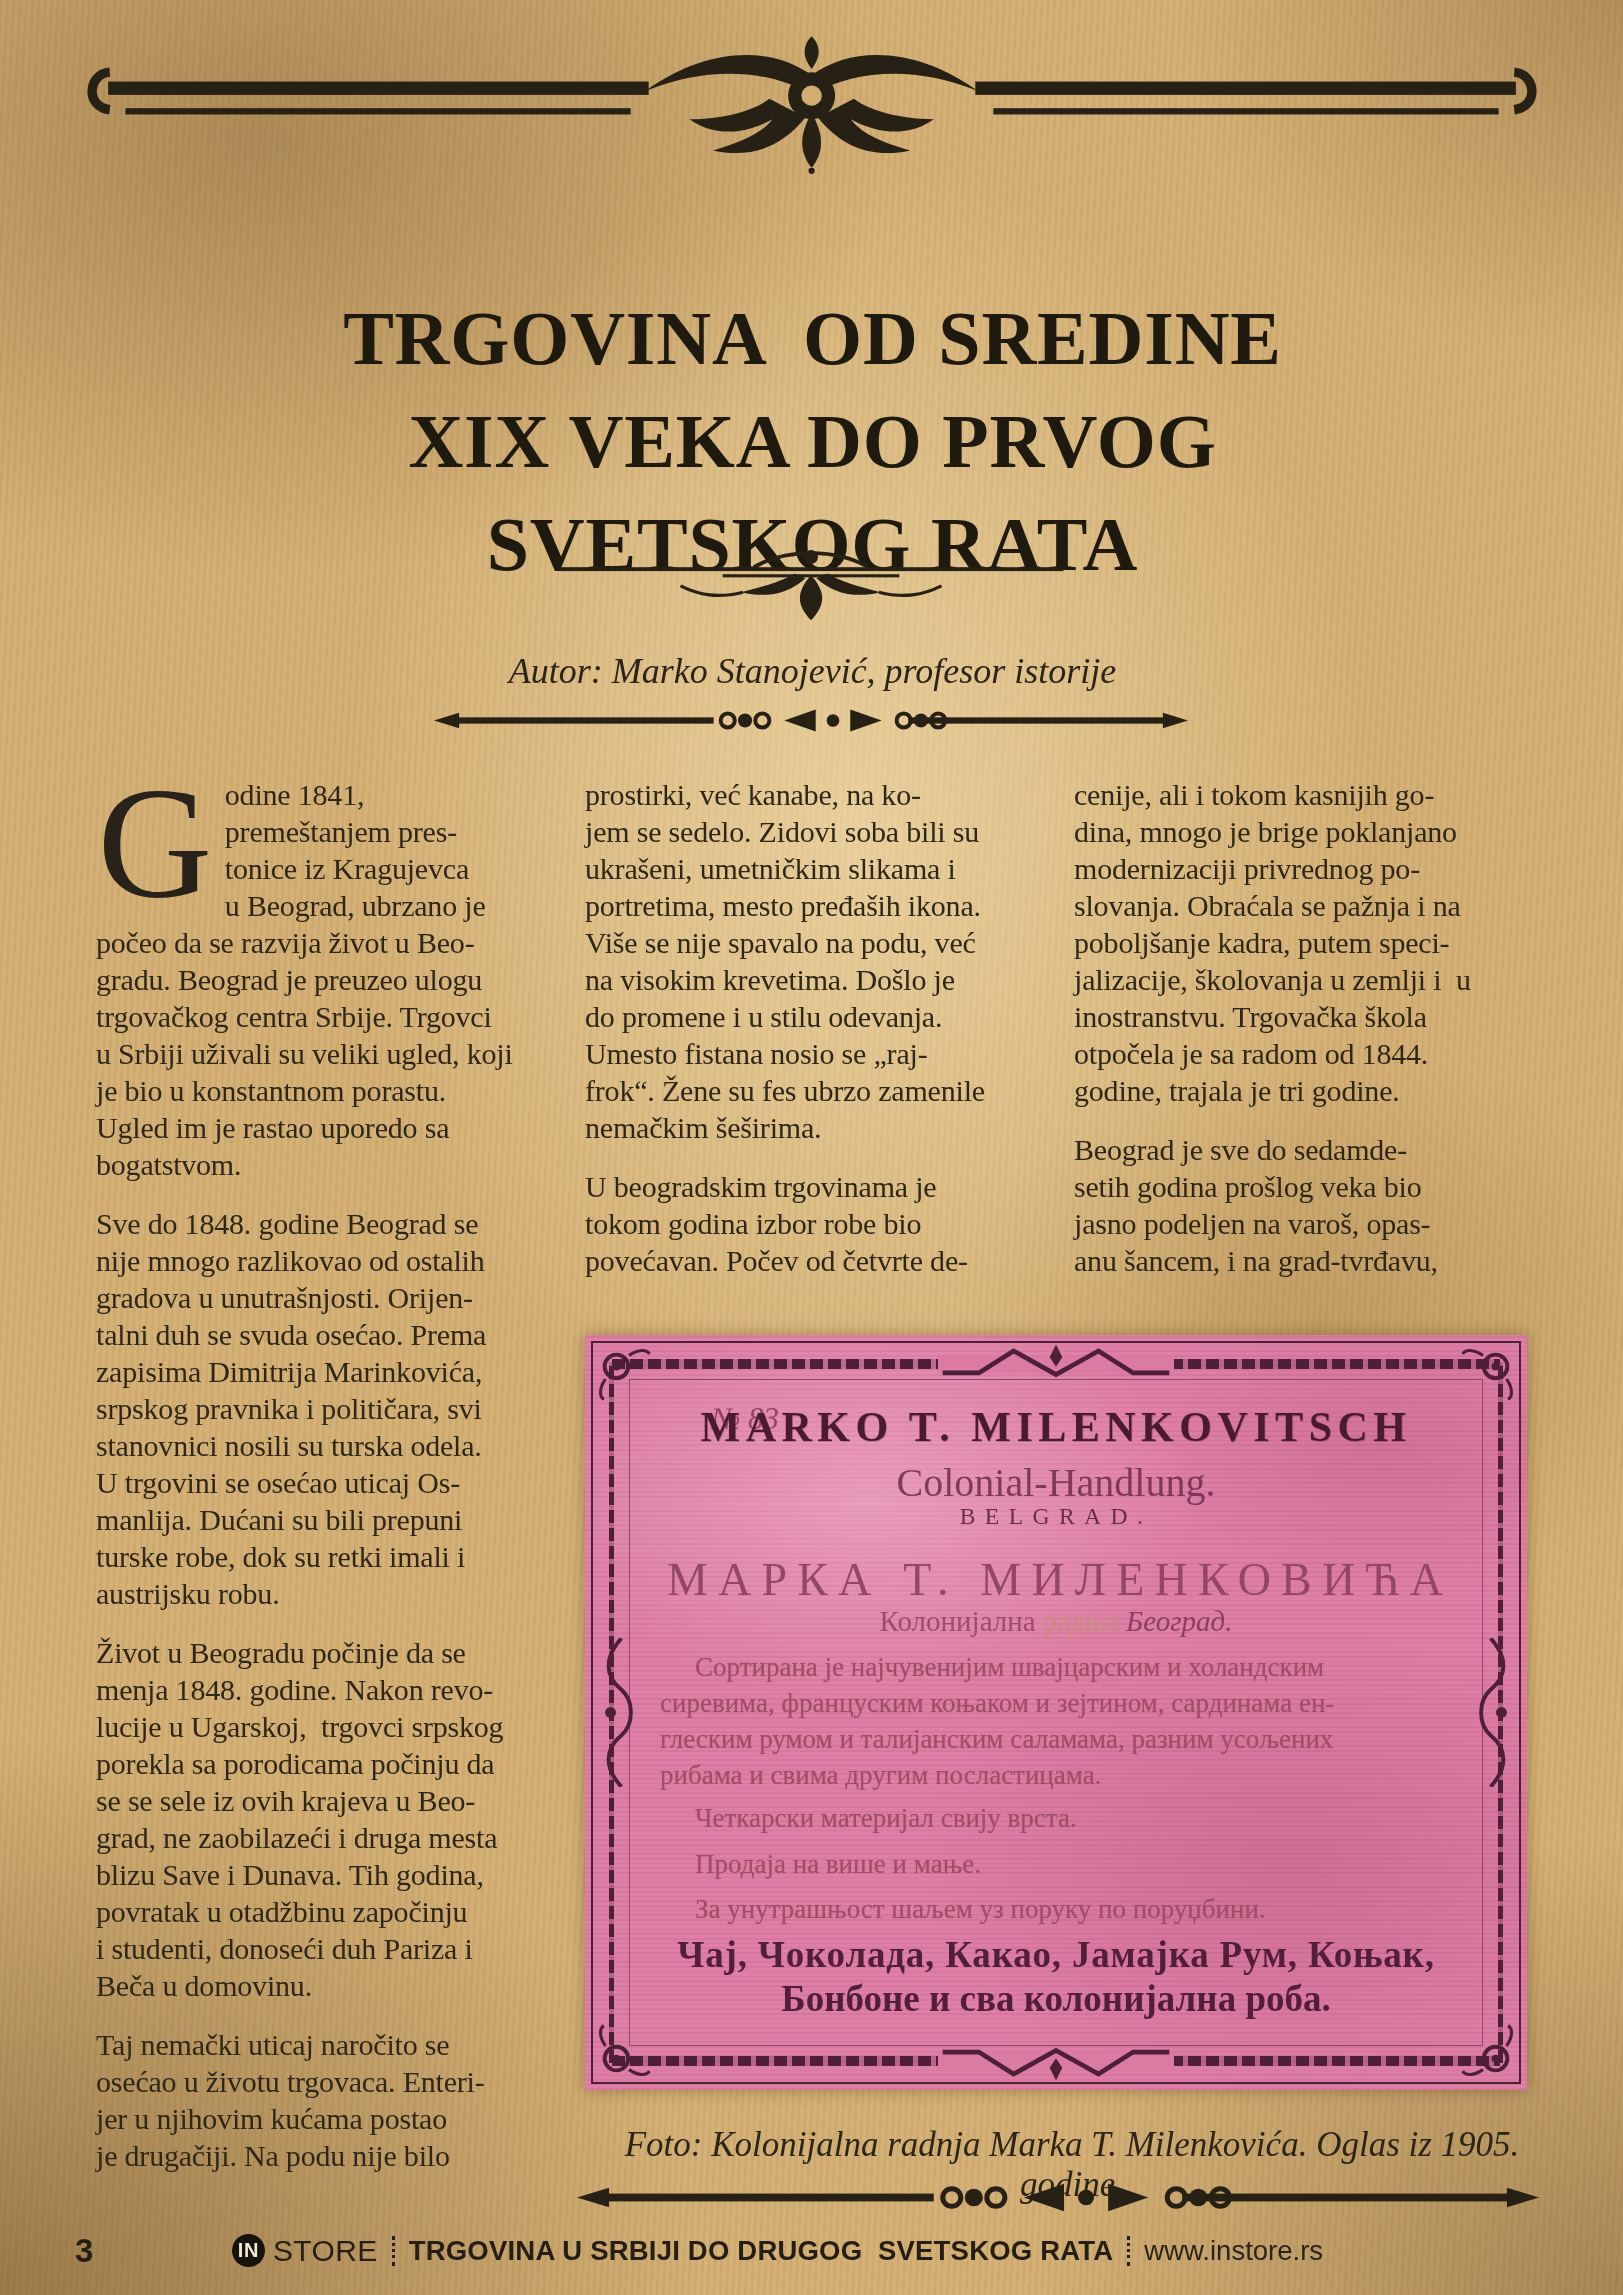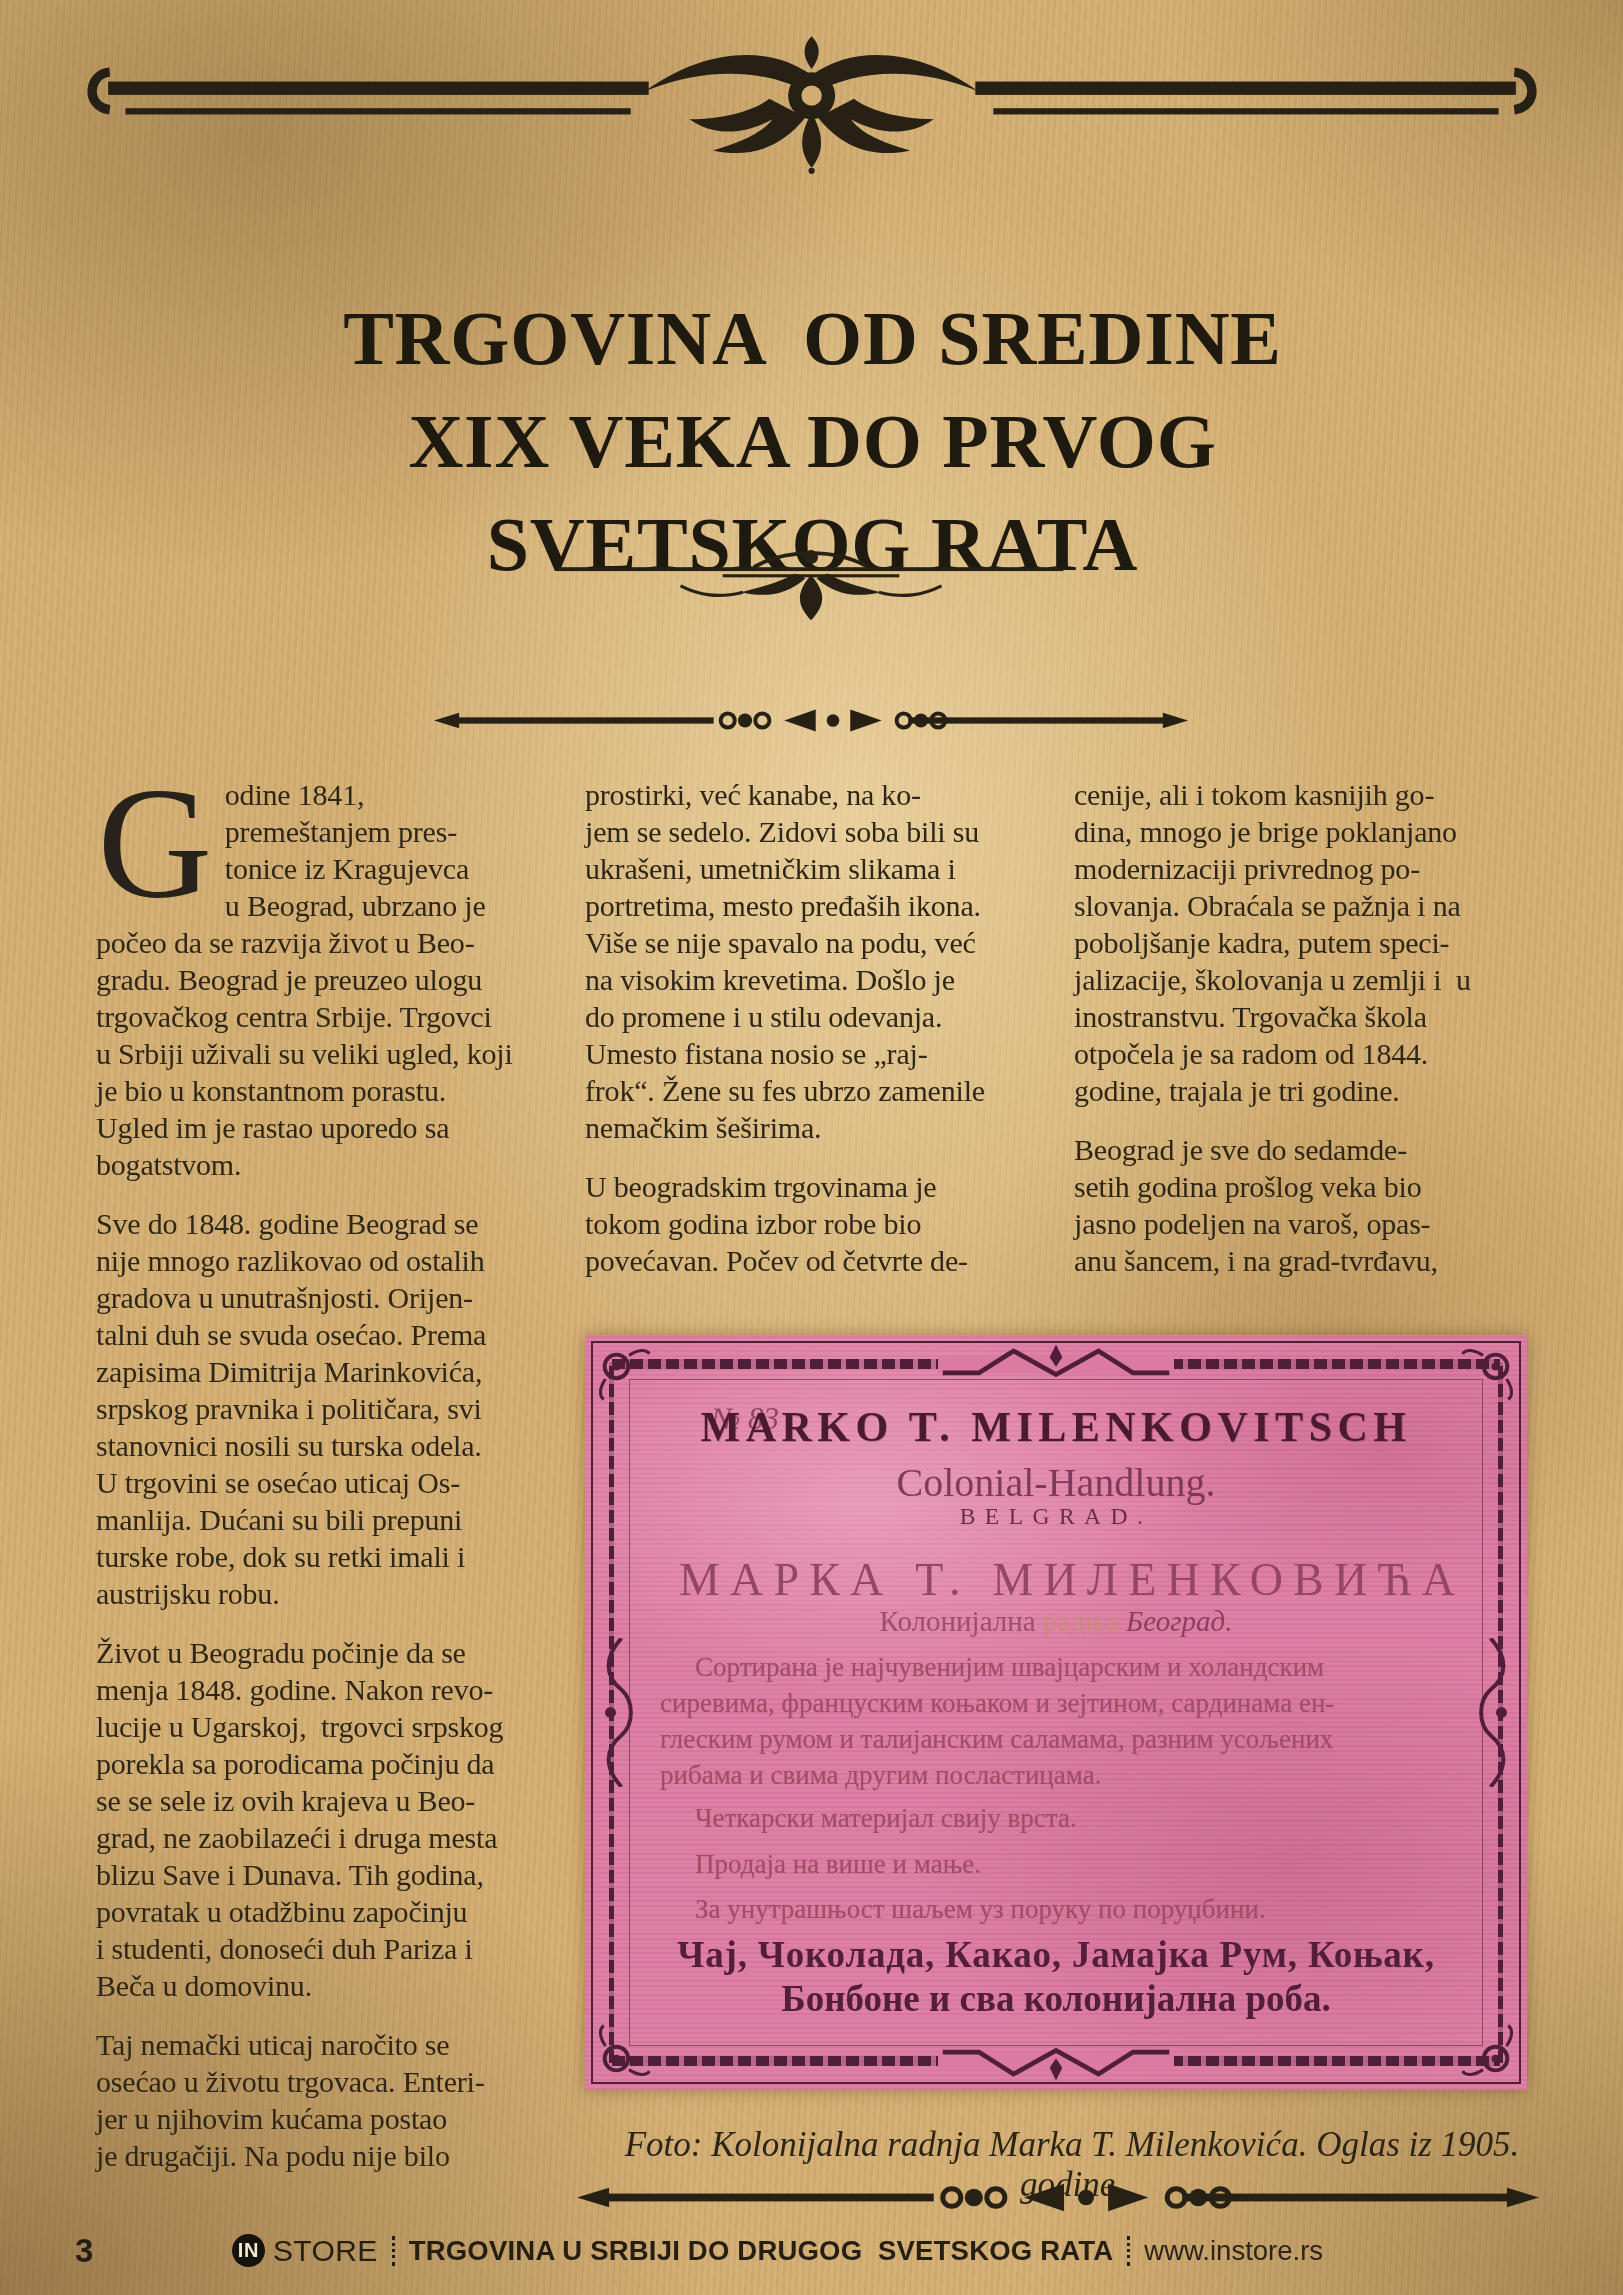--- a/index.html
+++ b/index.html
@@ -87,21 +87,21 @@
   .ad-scroll.left{left:12.6px;} .ad-scroll.right{right:12.6px;transform:scaleX(-1);}
 
   .ad-number{position:absolute;left:126px;top:66px;font-size:31px;font-style:italic;color:#7c3350;opacity:.8;}
   .ad-title-latin{position:absolute;left:0;top:68px;width:100%;text-align:center;
     font-size:42px;font-weight:bold;letter-spacing:5.5px;color:#4a1a31;
     text-shadow:0.8px 0.8px 0 rgba(74,26,49,0.25);}
   .ad-sub{position:absolute;left:0;top:124px;width:100%;text-align:center;
     font-size:40px;color:#6d2d4a;opacity:.85;}
   .ad-city{position:absolute;left:0;top:168px;width:100%;text-align:center;
     font-size:23.6px;letter-spacing:9.4px;color:#5c2440;opacity:.9;}
-  .ad-title-cyr{position:absolute;left:16px;top:218px;width:100%;text-align:center;
+  .ad-title-cyr{position:absolute;left:4px;top:218px;width:100%;text-align:center;
     font-size:46px;letter-spacing:10.2px;color:#8d4260;opacity:.92;}
   .ad-line-kol{position:absolute;left:0;top:270px;width:100%;text-align:center;
     font-size:29px;color:#9c4d6c;}
   .ad-line-kol .w-faded{color:#c38e74;opacity:.8;}
   .ad-line-kol .w-ital{font-style:italic;color:#8a3f5e;}
   .ad-body{position:absolute;left:75px;top:314px;width:793px;
     font-size:27px;line-height:36px;color:#a04e68;white-space:pre-line;
     text-indent:35px;text-shadow:0 0 0.8px rgba(160,78,104,0.6);}
   .ad-small{position:absolute;left:75px;width:793px;font-size:27px;color:#a04e68;
     text-indent:35px;text-shadow:0 0 0.8px rgba(160,78,104,0.6);}
@@ -184,20 +184,21 @@
         <path d="M318 36 C296 56 268 62 236 54 C266 46 288 40 304 30 Z"></path>
         <path d="M332 36 C354 56 382 62 414 54 C384 46 362 40 346 30 Z"></path>
       </g>
       <g class="ink-stroke" stroke-width="4">
         <path d="M238 54 C206 62 182 58 158 46"></path>
         <path d="M412 54 C444 62 468 58 492 46"></path>
       </g>
     </svg>
   </div>
 
+  <div class="author">Autor: Marko Stanojević, profesor istorije</div>
 
   <div class="author-divider">
     <svg viewBox="0 0 960 42" width="754" height="33">
       <g class="ink">
         <polygon points="0,21 32,11 32,31"></polygon>
         <rect x="26" y="17" width="330" height="8"></rect>
         <polygon points="960,21 928,11 928,31"></polygon>
         <rect x="604" y="17" width="330" height="8"></rect>
         <polygon points="446,21 486,7 486,35"></polygon>
         <circle cx="508" cy="21" r="8"></circle>

